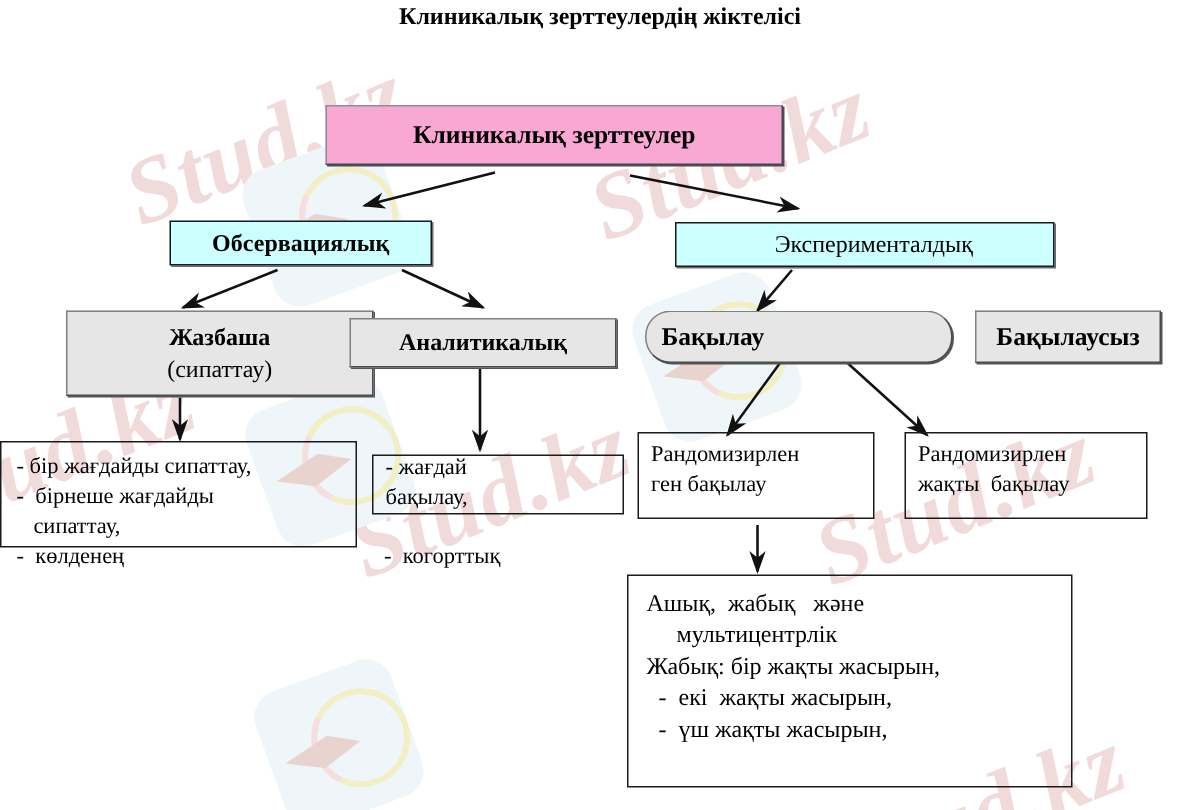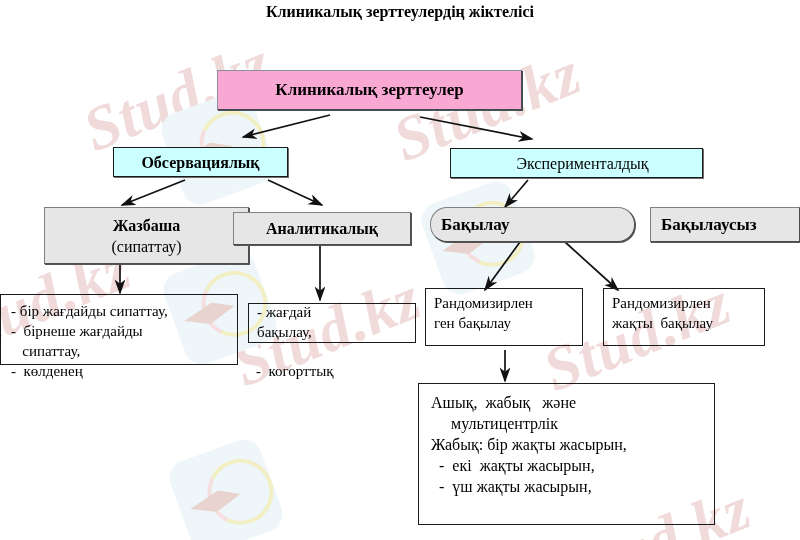--- a/index.html
+++ b/index.html
@@ -225,21 +225,21 @@
     </div>
 
     <div class="node shade-gray t-center" style="left:233px; top:212px; width:178px; height:33px;justify-content:center;">
       <span class="ln bold fs16">Аналитикалық</span>
     </div>
 
     <div class="node shade-gray t-left pad-h" style="left:430px; top:207px; width:205px; height:35px;border-radius:17px;">
       <span class="ln bold fs17">Бақылау</span>
     </div>
 
-    <div class="node shade-gray t-left pad-h" style="left:650px; top:207px; width:150px; height:35px;">
+    <div class="node shade-gray t-left pad-h" style="left:650px; top:207px; width:124px; height:35px;align-items:center;">
       <span class="ln bold fs17">Бақылаусыз</span>
     </div>
 
     <div class="node plain t-left" style="left:0px; top:294px; width:238px; height:71px; padding:6px 6px 0 10px; justify-content:flex-start;">
       <span class="ln normal fs15">- бір жағдайды сипаттау,</span>
       <span class="ln normal fs15">-  бірнеше жағдайды</span>
       <span class="ln normal fs15">   сипаттау,</span>
       <span class="ln normal fs15">-  көлденең</span>
     </div>
 

